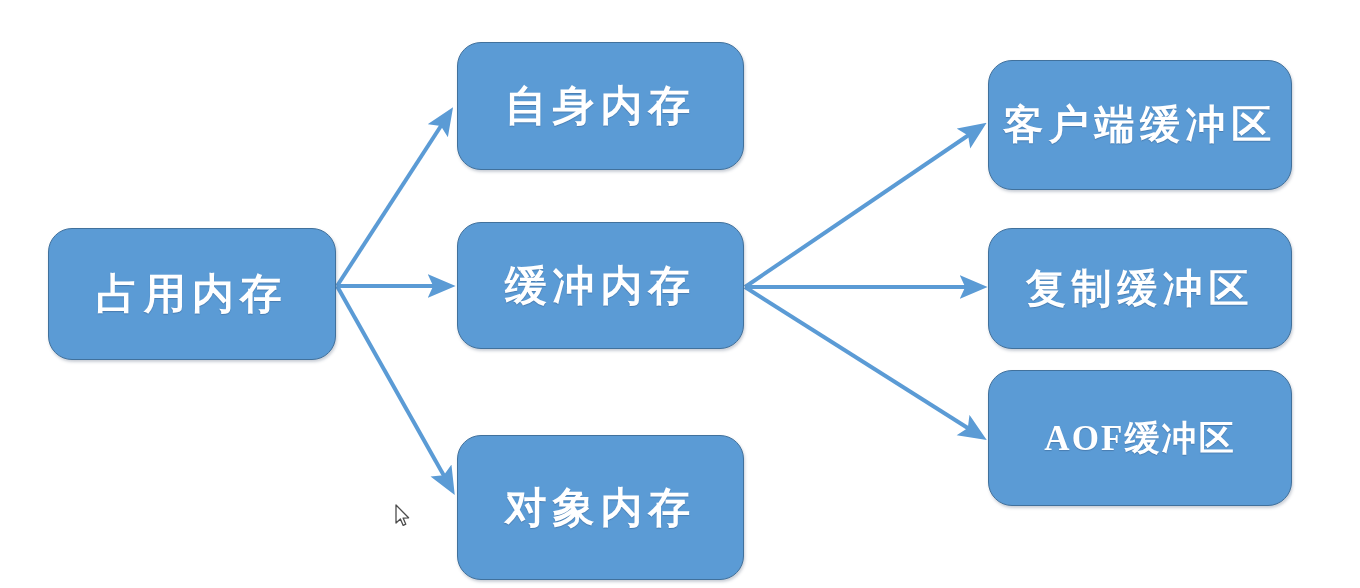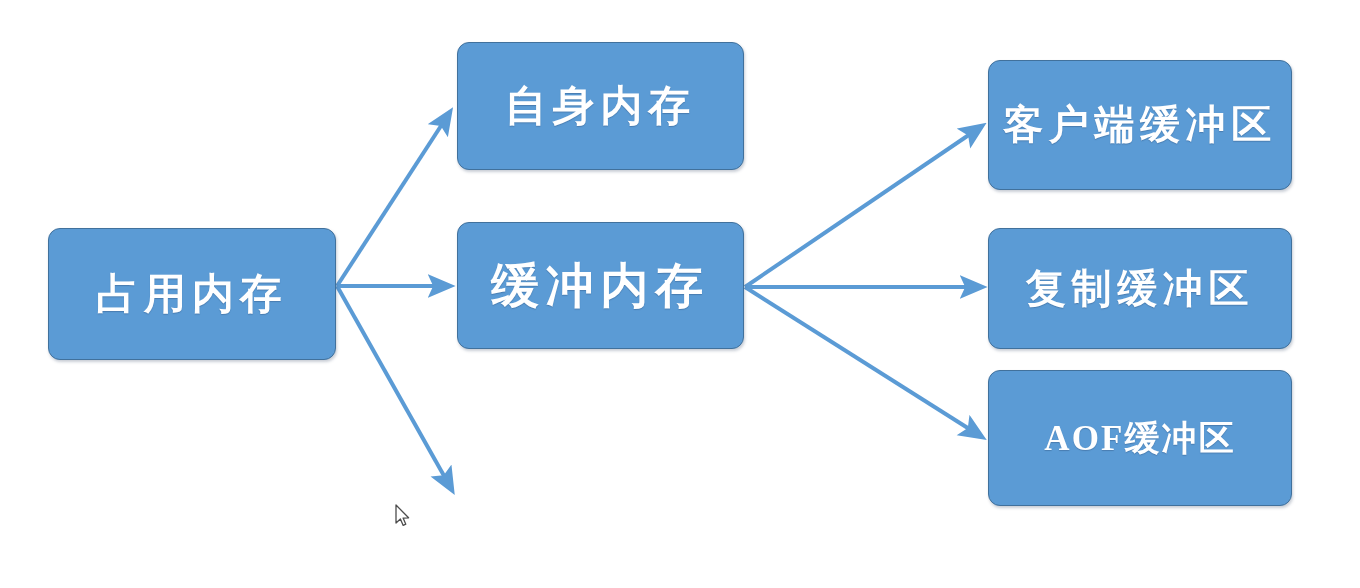--- a/index.html
+++ b/index.html
@@ -23,21 +23,21 @@
     top: 0;
     width: 1360px;
     height: 588px;
     pointer-events: none;
   }
   .node {
     position: absolute;
     box-sizing: border-box;
     background: #5b9bd5;
     border: 1.5px solid #41719c;
-    border-radius: 12px;
+    border-radius: 24px;
     display: flex;
     align-items: center;
     justify-content: center;
     color: #ffffff;
     font-weight: bold;
     letter-spacing: 0.14em;
     text-shadow: 0 1px 1px rgba(40,70,110,0.35);
     box-shadow: 1px 2px 3px rgba(40,60,90,0.25);
     font-family: "Liberation Serif", "DejaVu Serif", serif;
     user-select: none;
@@ -47,21 +47,21 @@
     line-height: 1;
   }
   
   #node-root {
     left: 48px; top: 220px; width: 288px; height: 132px;
     font-size: 42px;
     margin-top: 8px;
   }
   
   #node-self   { left: 457px; top: 42px;  width: 287px; height: 128px; font-size: 42px; }
-  #node-buffer { left: 457px; top: 222px; width: 287px; height: 127px; font-size: 48px; }
+  #node-buffer { left: 457px; top: 222px; width: 287px; height: 127px; font-size: 42px; }
   #node-object { left: 457px; top: 435px; width: 287px; height: 145px; font-size: 42px; }
   
   #node-client { left: 988px; top: 60px;  width: 304px; height: 130px; font-size: 40px; }
   #node-repl   { left: 988px; top: 228px; width: 304px; height: 121px; font-size: 40px; }
   #node-aof    { left: 988px; top: 370px; width: 304px; height: 136px; font-size: 35px; }
   #node-aof .node-label { letter-spacing: 0.06em; }
 
   
   #cursor {
     position: absolute;
@@ -102,20 +102,23 @@
   </div>
 
   <div class="node" id="node-self">
     <span class="node-label">自身内存</span>
   </div>
 
   <div class="node" id="node-buffer">
     <span class="node-label">缓冲内存</span>
   </div>
 
+  <div class="node" id="node-object">
+    <span class="node-label">对象内存</span>
+  </div>
 
   <div class="node" id="node-client">
     <span class="node-label">客户端缓冲区</span>
   </div>
 
   <div class="node" id="node-repl">
     <span class="node-label">复制缓冲区</span>
   </div>
 
   <div class="node" id="node-aof">

